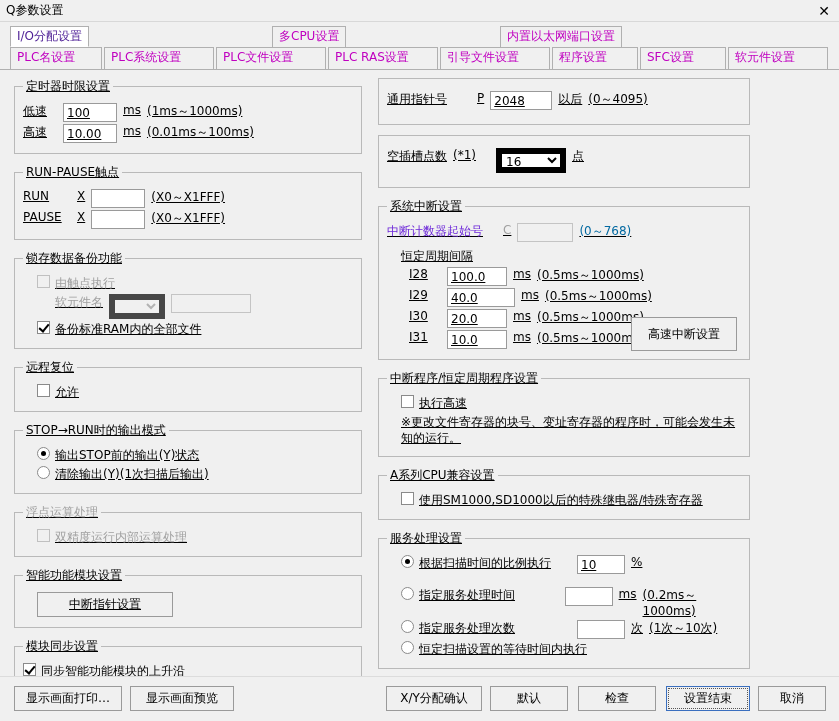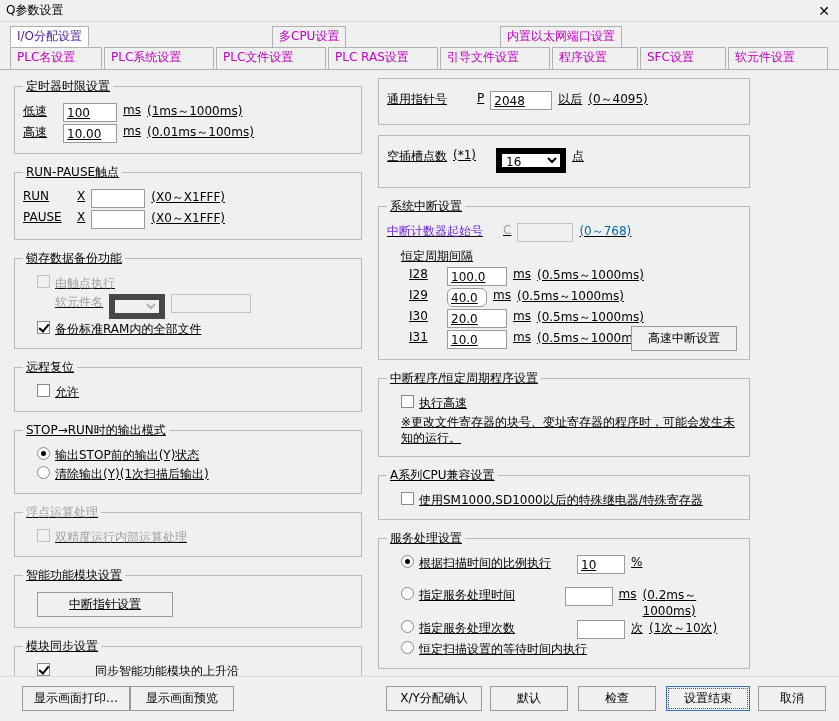--- a/index.html
+++ b/index.html
@@ -304,21 +304,21 @@
 
       <fieldset class="group">
         <legend>智能功能模块设置</legend>
         <div class="row" style="margin-left:14px;">
           <button class="btn" style="width:136px;height:25px">中断指针设置</button>
         </div>
       </fieldset>
 
       <fieldset class="group">
         <legend>模块同步设置</legend>
-        <div class="row" style="margin-left:14px;gap:40px;">
+        <div class="row" style="">
           <span class="box checked"></span>
           <span class="txt">同步智能功能模块的上升沿</span>
         </div>
       </fieldset>
 
       <fieldset class="group disabled">
         <legend>内置CC-Link设置</legend>
 
       </fieldset>
 
@@ -359,37 +359,37 @@
           <span class="txt">恒定周期间隔</span>
         </div>
         <div class="row" style="margin-left:22px">
           <span class="lbl" style="width:32px">I28</span>
           <input class="tb" style="width: 60px;" value="100.0">
           <span class="hint">ms</span>
           <span class="hint">(0.5ms～1000ms)</span>
         </div>
         <div class="row" style="margin-left:22px">
           <span class="lbl" style="width:32px">I29</span>
-          <input class="tb" style="width: 40px; border-radius: 6px;" value="40.0">
+          <input class="tb" style="width: 68px;" value="40.0">
           <span class="hint">ms</span>
           <span class="hint">(0.5ms～1000ms)</span>
         </div>
         <div class="row" style="margin-left:22px">
           <span class="lbl" style="width:32px">I30</span>
           <input class="tb" style="width: 60px;" value="20.0">
           <span class="hint">ms</span>
           <span class="hint">(0.5ms～1000ms)</span>
         </div>
         <div class="row" style="margin-left:22px">
           <span class="lbl" style="width:32px">I31</span>
           <input class="tb" style="width: 60px;" value="10.0">
           <span class="hint">ms</span>
           <span class="hint">(0.5ms～1000ms)</span>
         </div>
-        <button class="btn" style="position:absolute;right:12px;bottom:8px;width:106px;height:25px">高速中断设置</button>
+        <button class="btn" style="position:absolute;right:12px;bottom:8px;width:106px;height:34px">高速中断设置</button>
       </fieldset>
 
       <fieldset class="group">
         <legend>中断程序/恒定周期程序设置</legend>
         <div class="row" style="margin-left:14px;">
           <span class="box"></span>
           <span class="txt">执行高速</span>
         </div>
         <div class="row" style="margin-left:14px;display:block;line-height:16px;">※更改文件寄存器的块号、变址寄存器的程序时，可能会发生未知的运行。</div>
       </fieldset>
@@ -438,21 +438,21 @@
         <legend>CPU模块更换设置</legend>
         <div class="row" style="margin-left:14px;">
           <button class="btn" style="width:116px;height:25px">CPU模块更换设置</button>
         </div>
       </fieldset>
 
     </div>
   </div>
 
   <div class="bottombar">
-    <button class="btn" style="left:22px;width:108px">显示画面打印…</button>
+    <button class="btn" style="left:14px;width:108px">显示画面打印…</button>
     <button class="btn" style="left:130px;width:104px">显示画面预览</button>
     <button class="btn" style="left:386px;width:96px">X/Y分配确认</button>
     <button class="btn" style="left:490px;width:78px">默认</button>
     <button class="btn" style="left:578px;width:78px">检查</button>
     <button class="btn focus" style="left:666px;width:84px">设置结束</button>
     <button class="btn" style="left:758px;width:68px">取消</button>
   </div>
 
 </div>
 

